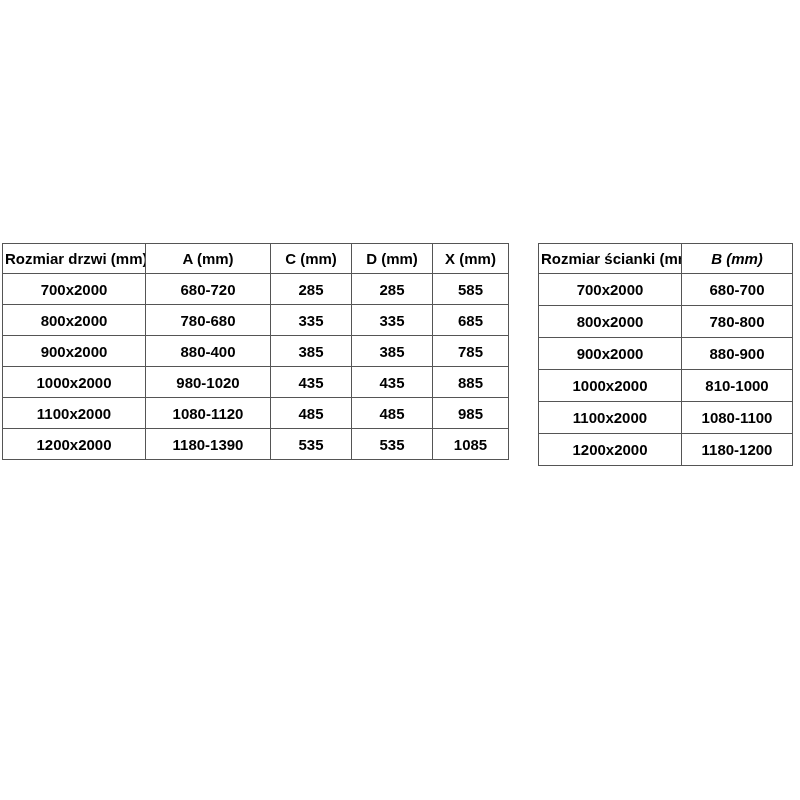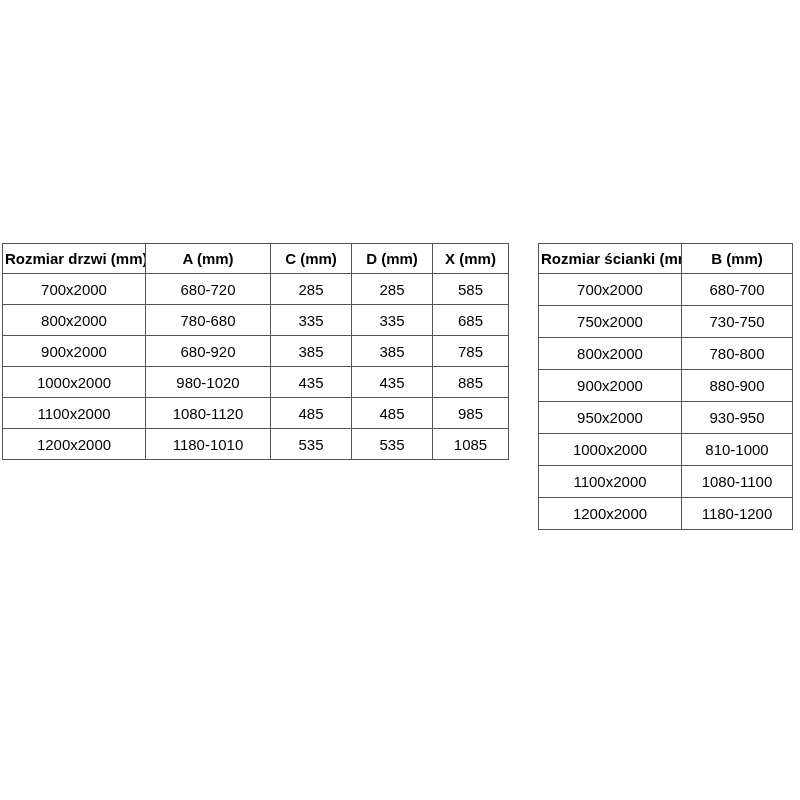--- a/index.html
+++ b/index.html
@@ -32,21 +32,21 @@
     padding: 0 2px;
     overflow: hidden;
     white-space: nowrap;
   }
   table.spec-table th {
     font-weight: bold;
     height: 29px;
     font-size: 15px;
   }
   table.spec-table td {
-    font-weight: normal;
+    font-weight: bold;
     height: 30px;
     margin-left: 48px;
   }
   
   #door-table {
     left: 2px;
     top: 243px;
     width: 481px;
   }
   #door-table th:nth-child(1) { width: 138px; }
@@ -54,21 +54,21 @@
   #door-table th:nth-child(3) { width: 76px; }
   #door-table th:nth-child(4) { width: 76px; }
   #door-table th:nth-child(5) { width: 71px; margin-top: 7px; }
   
   #wall-table {
     left: 538px;
     top: 243px;
     width: 244px;
   }
   #wall-table th:nth-child(1) { width: 138px; }
-  #wall-table th:nth-child(2) { width: 106px; }
+  #wall-table th:nth-child(2) { width: 106px; font-style: italic; }
   #wall-table td { height: 31px; }
 </style>
 </head>
 <body>
 
 <div class="canvas">
   <table id="door-table" class="spec-table">
       <thead>
         <tr>
           <th>Rozmiar drzwi (mm)</th>
@@ -88,75 +88,67 @@
         </tr>
         <tr>
           <td>800x2000</td>
           <td>780-680</td>
           <td>335</td>
           <td>335</td>
           <td>685</td>
         </tr>
         <tr>
           <td>900x2000</td>
-          <td>680-920</td>
+          <td>880-400</td>
           <td>385</td>
           <td>385</td>
           <td>785</td>
         </tr>
         <tr>
           <td>1000x2000</td>
           <td>980-1020</td>
           <td>435</td>
           <td>435</td>
           <td>885</td>
         </tr>
         <tr>
           <td>1100x2000</td>
           <td>1080-1120</td>
           <td>485</td>
           <td>485</td>
           <td>985</td>
         </tr>
         <tr>
           <td>1200x2000</td>
-          <td>1180-1010</td>
+          <td>1180-1390</td>
           <td>535</td>
           <td>535</td>
           <td>1085</td>
         </tr>
       </tbody>
     </table>
   <table id="wall-table" class="spec-table">
       <thead>
         <tr>
           <th>Rozmiar ścianki (mm)</th>
           <th>B (mm)</th>
         </tr>
       </thead>
       <tbody>
         <tr>
           <td>700x2000</td>
           <td>680-700</td>
         </tr>
         <tr>
-          <td>750x2000</td>
-          <td>730-750</td>
-        </tr>
-        <tr>
           <td>800x2000</td>
           <td>780-800</td>
         </tr>
         <tr>
           <td>900x2000</td>
           <td>880-900</td>
-        </tr>
-        <tr>
-          <td>950x2000</td>
-          <td>930-950</td>
         </tr>
         <tr>
           <td>1000x2000</td>
           <td>810-1000</td>
         </tr>
         <tr>
           <td>1100x2000</td>
           <td>1080-1100</td>
         </tr>
         <tr>

